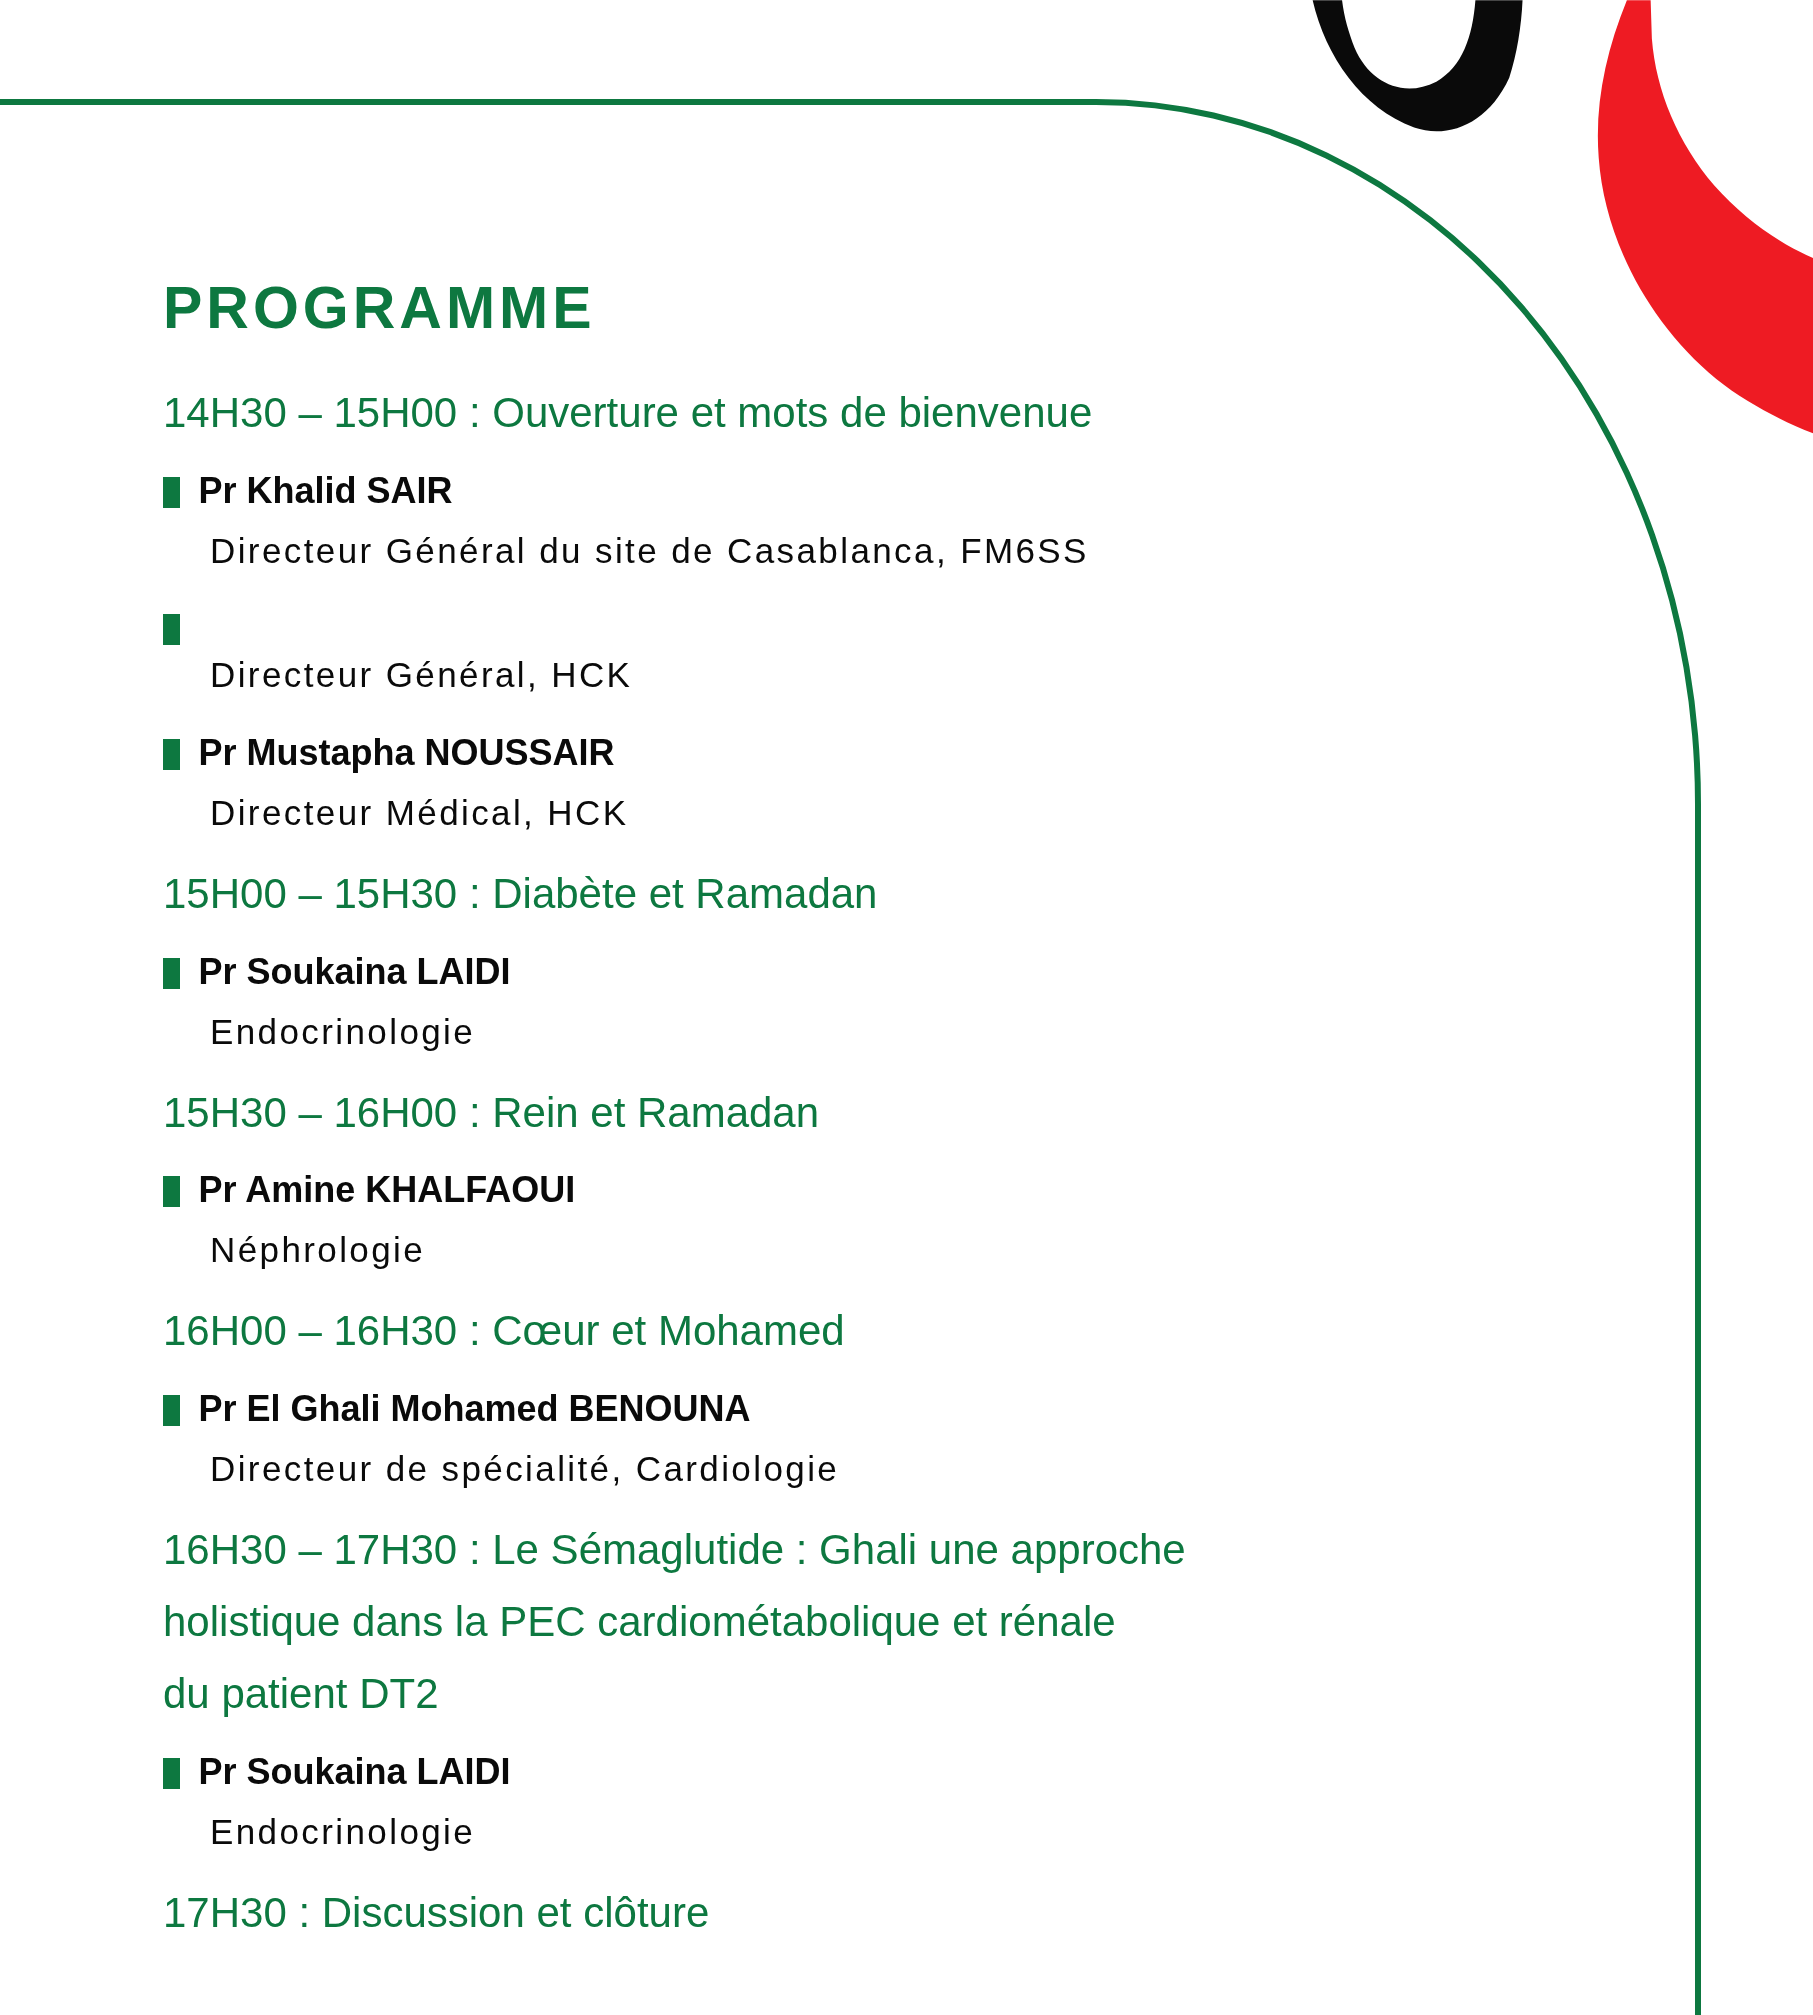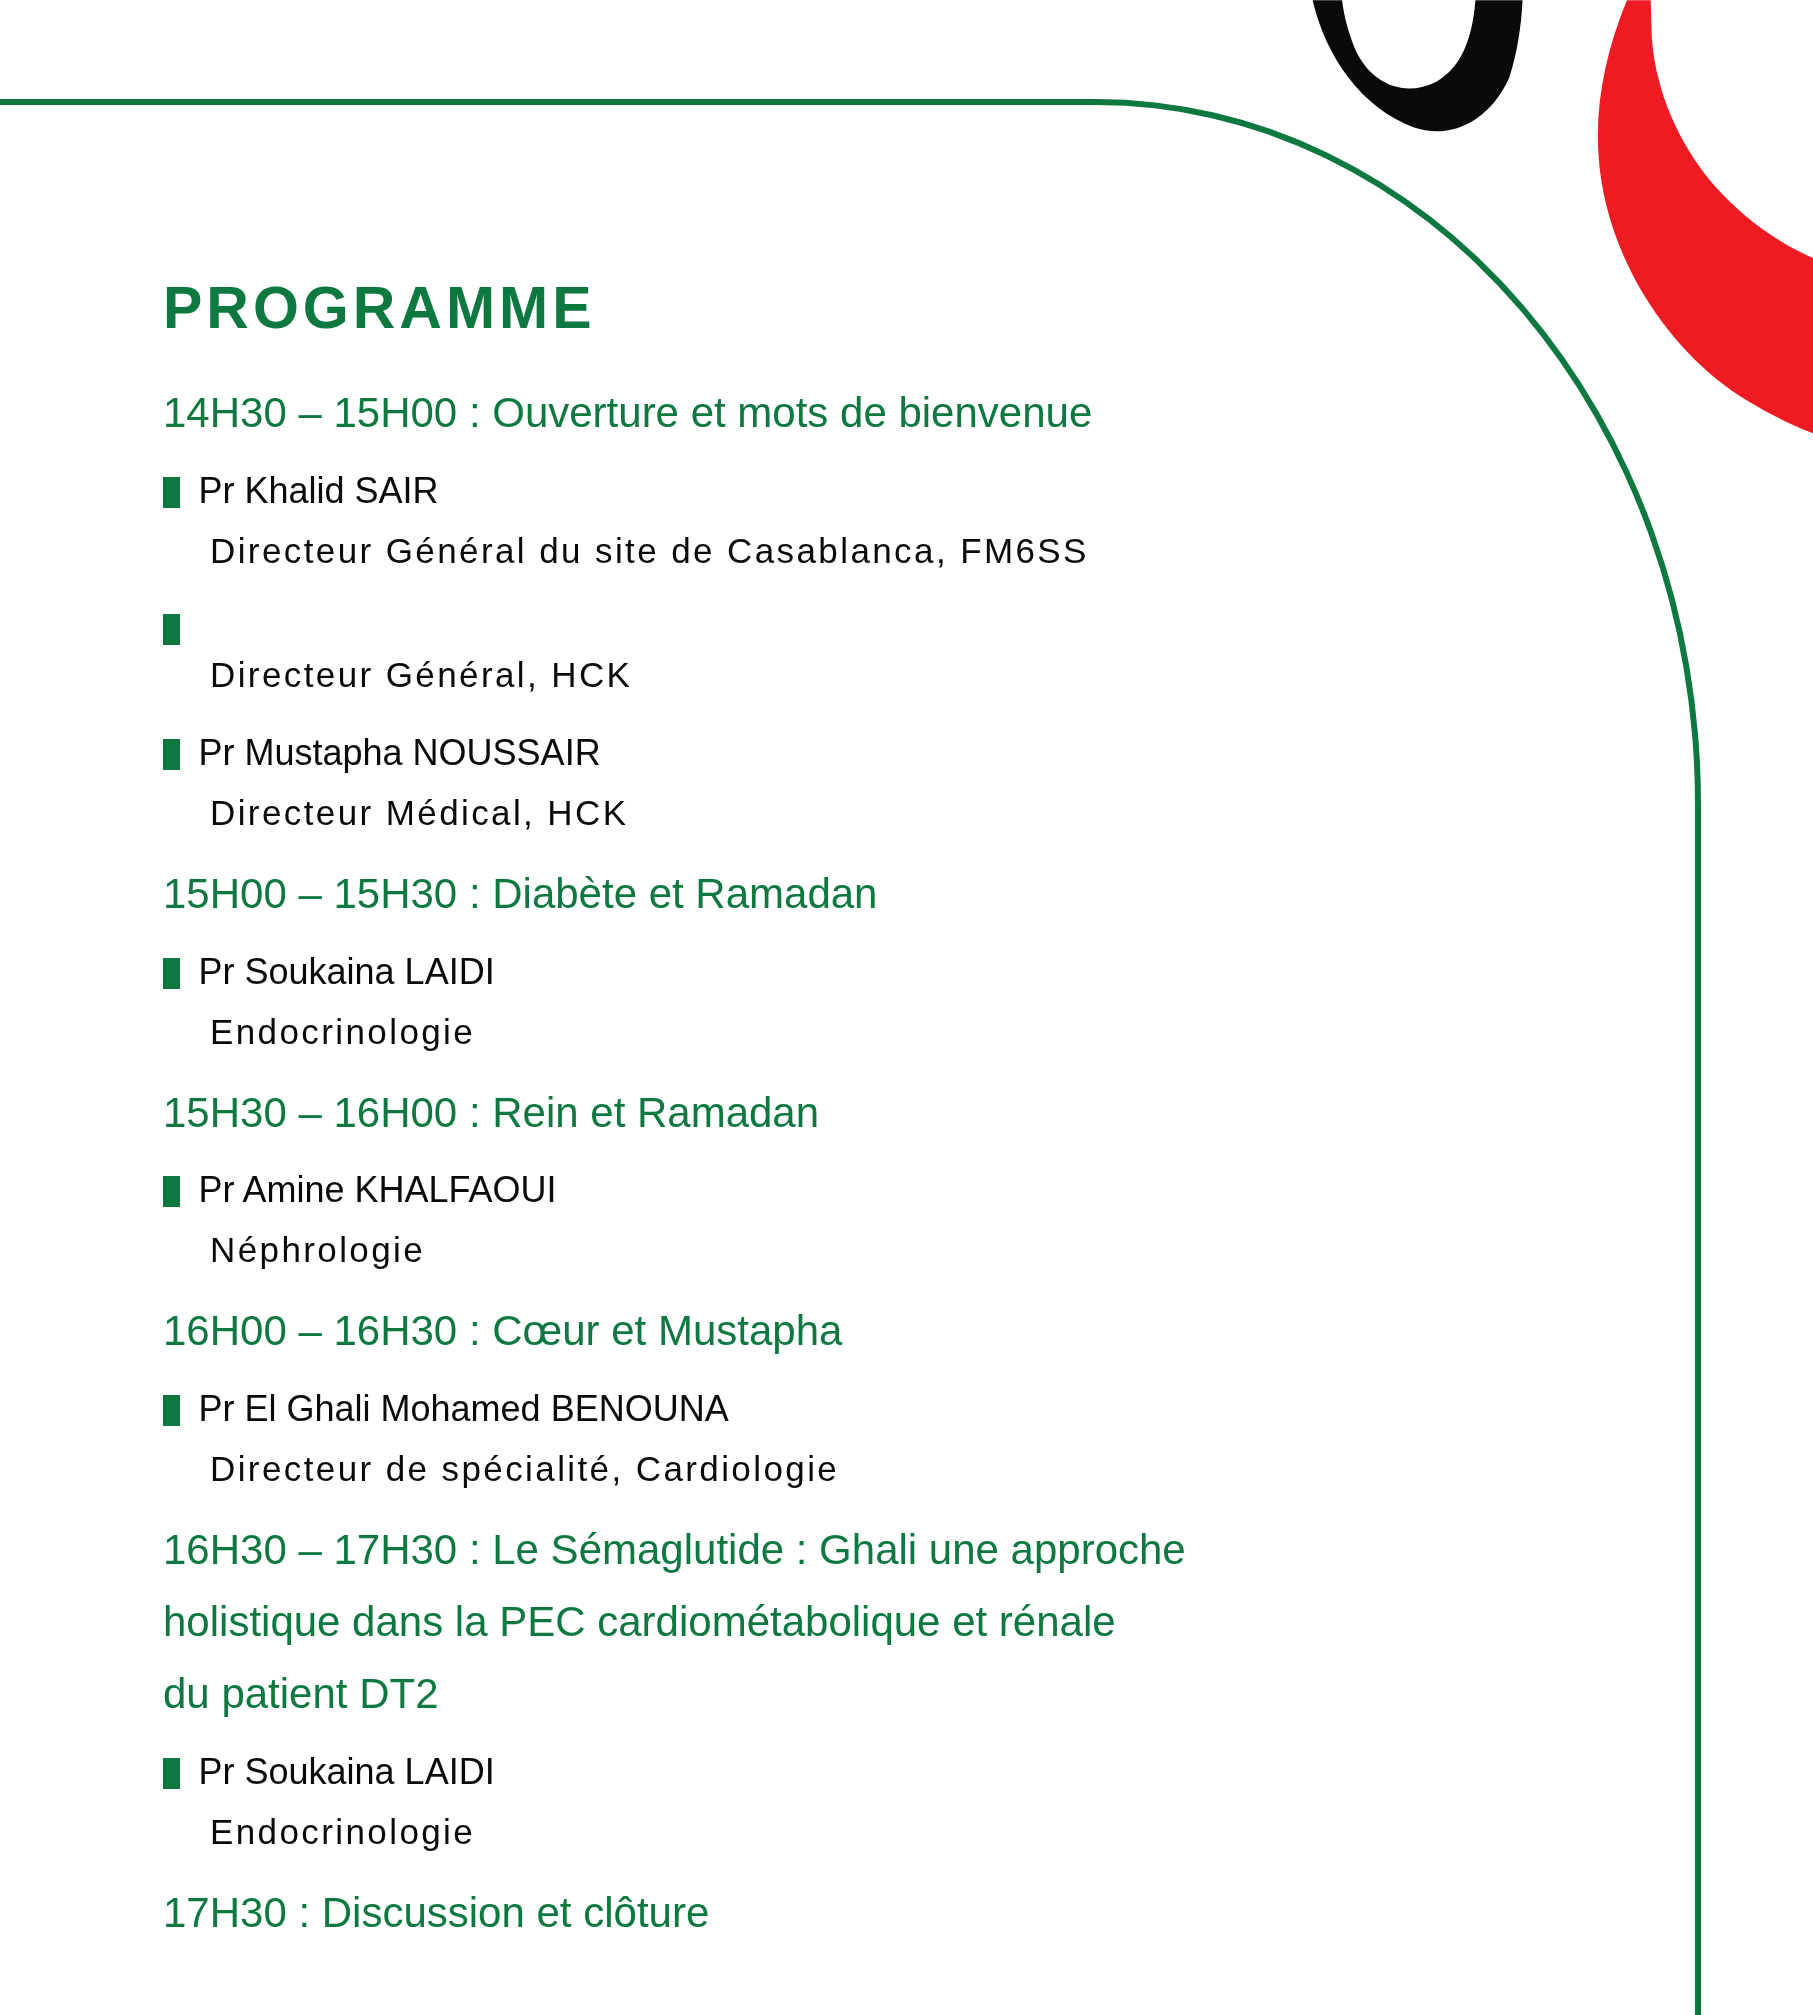--- a/index.html
+++ b/index.html
@@ -28,21 +28,21 @@
     color:var(--green);font-weight:400;font-size:42px;line-height:60px;
     margin-top:21px;white-space:nowrap;
   }
   .heading.first{margin-top:20px;}
   .heading.cont{margin-top:12px;}
   .speaker{display:flex;align-items:flex-start;margin-top:17.7px;line-height:60px;}
   .bullet{
     display:block;width:17px;height:31px;background:var(--green);
     margin-top:16px;margin-right:18.5px;flex:0 0 auto;
   }
-  .speaker-name{font-size:36px;font-weight:400;color:var(--ink);line-height:60px;white-space:nowrap;text-align:center;}
+  .speaker-name{font-size:36px;font-weight:700;color:var(--ink);line-height:60px;white-space:nowrap;text-align:center;}
   .speaker-role{
     font-size:35px;font-weight:400;color:var(--ink);line-height:60px;
     margin-left:47px;letter-spacing:2.4px;white-space:nowrap;
   }
 </style>
 </head>
 <body>
 
 <div class="frame"></div>
 
@@ -80,21 +80,21 @@
   </div>
   <div class="speaker-role">Endocrinologie</div>
 
   <div class="heading">15H30 – 16H00 : Rein et Ramadan</div>
   <div class="speaker">
     <span class="bullet"></span>
     <span class="speaker-name">Pr Amine KHALFAOUI</span>
   </div>
   <div class="speaker-role">Néphrologie</div>
 
-  <div class="heading">16H00 – 16H30 : Cœur et Mustapha</div>
+  <div class="heading">16H00 – 16H30 : Cœur et Mohamed</div>
   <div class="speaker">
     <span class="bullet"></span>
     <span class="speaker-name">Pr El Ghali Mohamed BENOUNA</span>
   </div>
   <div class="speaker-role">Directeur de spécialité, Cardiologie</div>
 
   <div class="heading">16H30 – 17H30 : Le Sémaglutide : Ghali une approche</div>
   <div class="heading cont">holistique dans la PEC cardiométabolique et rénale</div>
   <div class="heading cont">du patient DT2</div>
   <div class="speaker">

